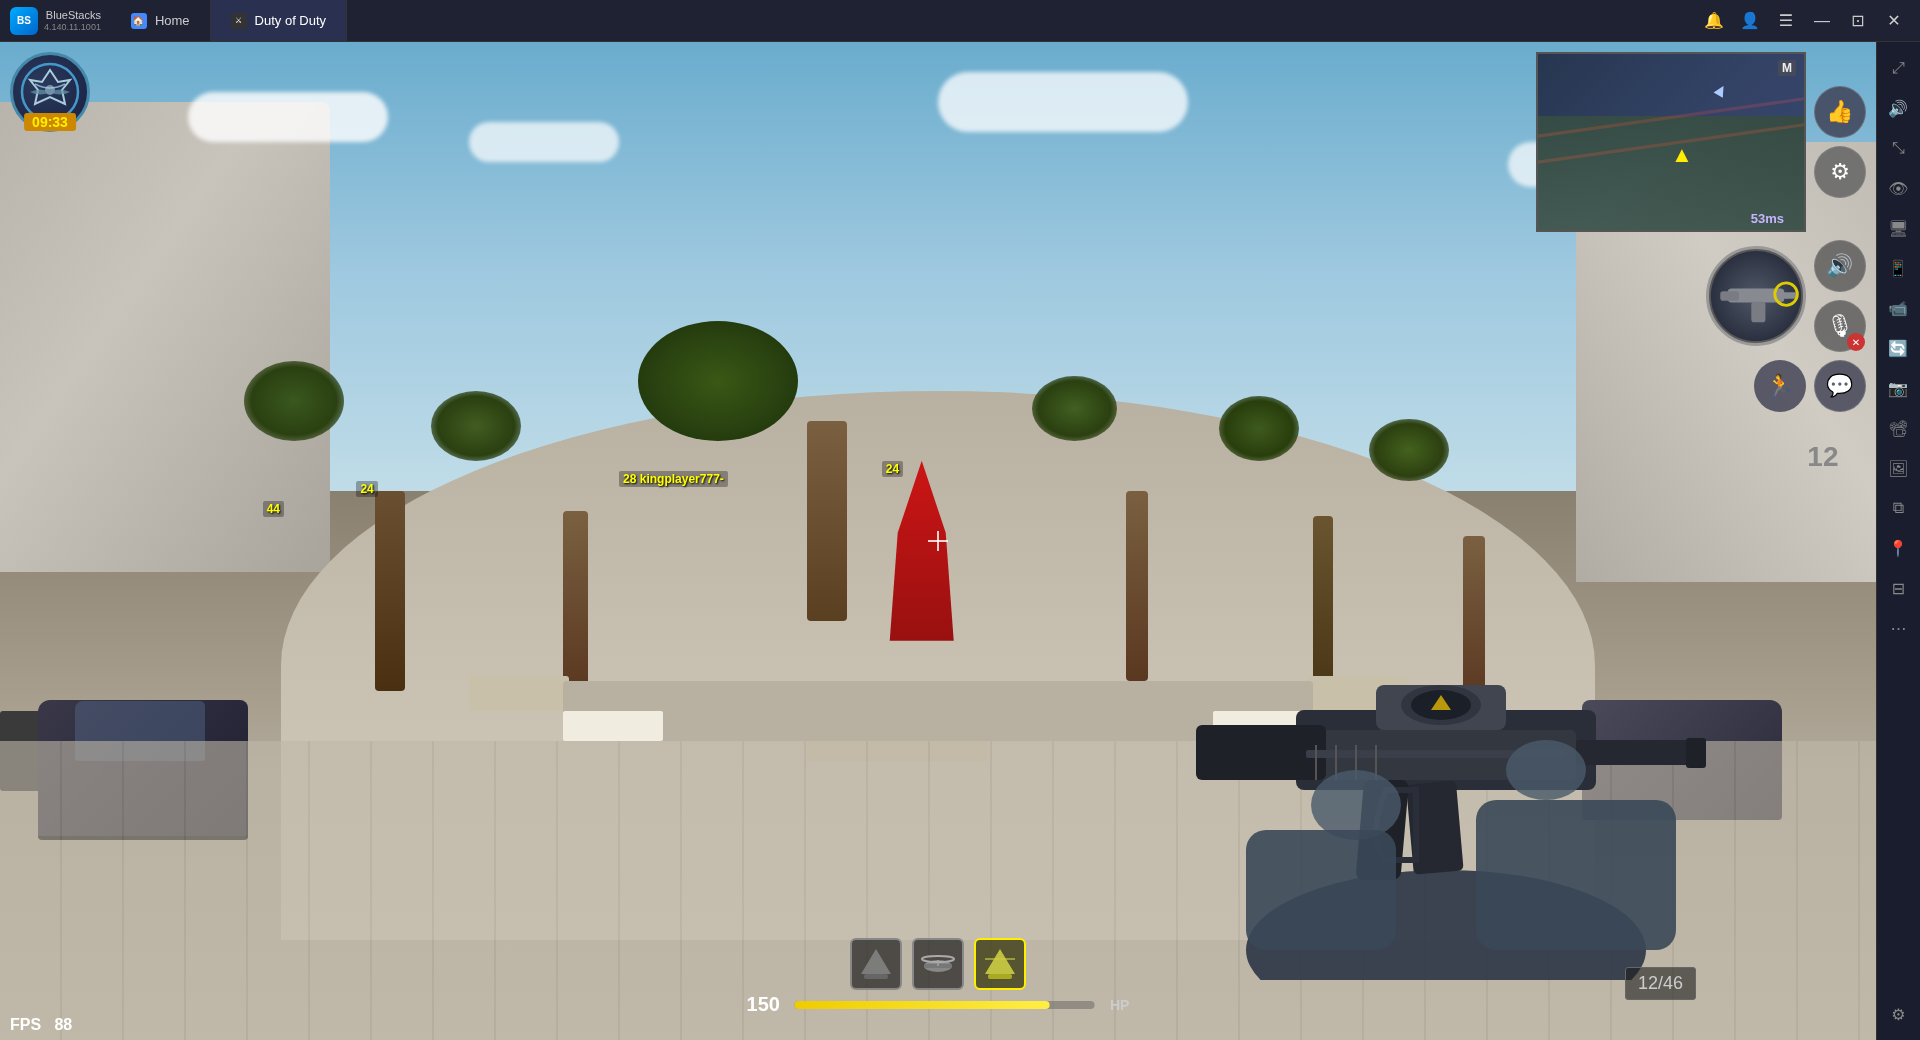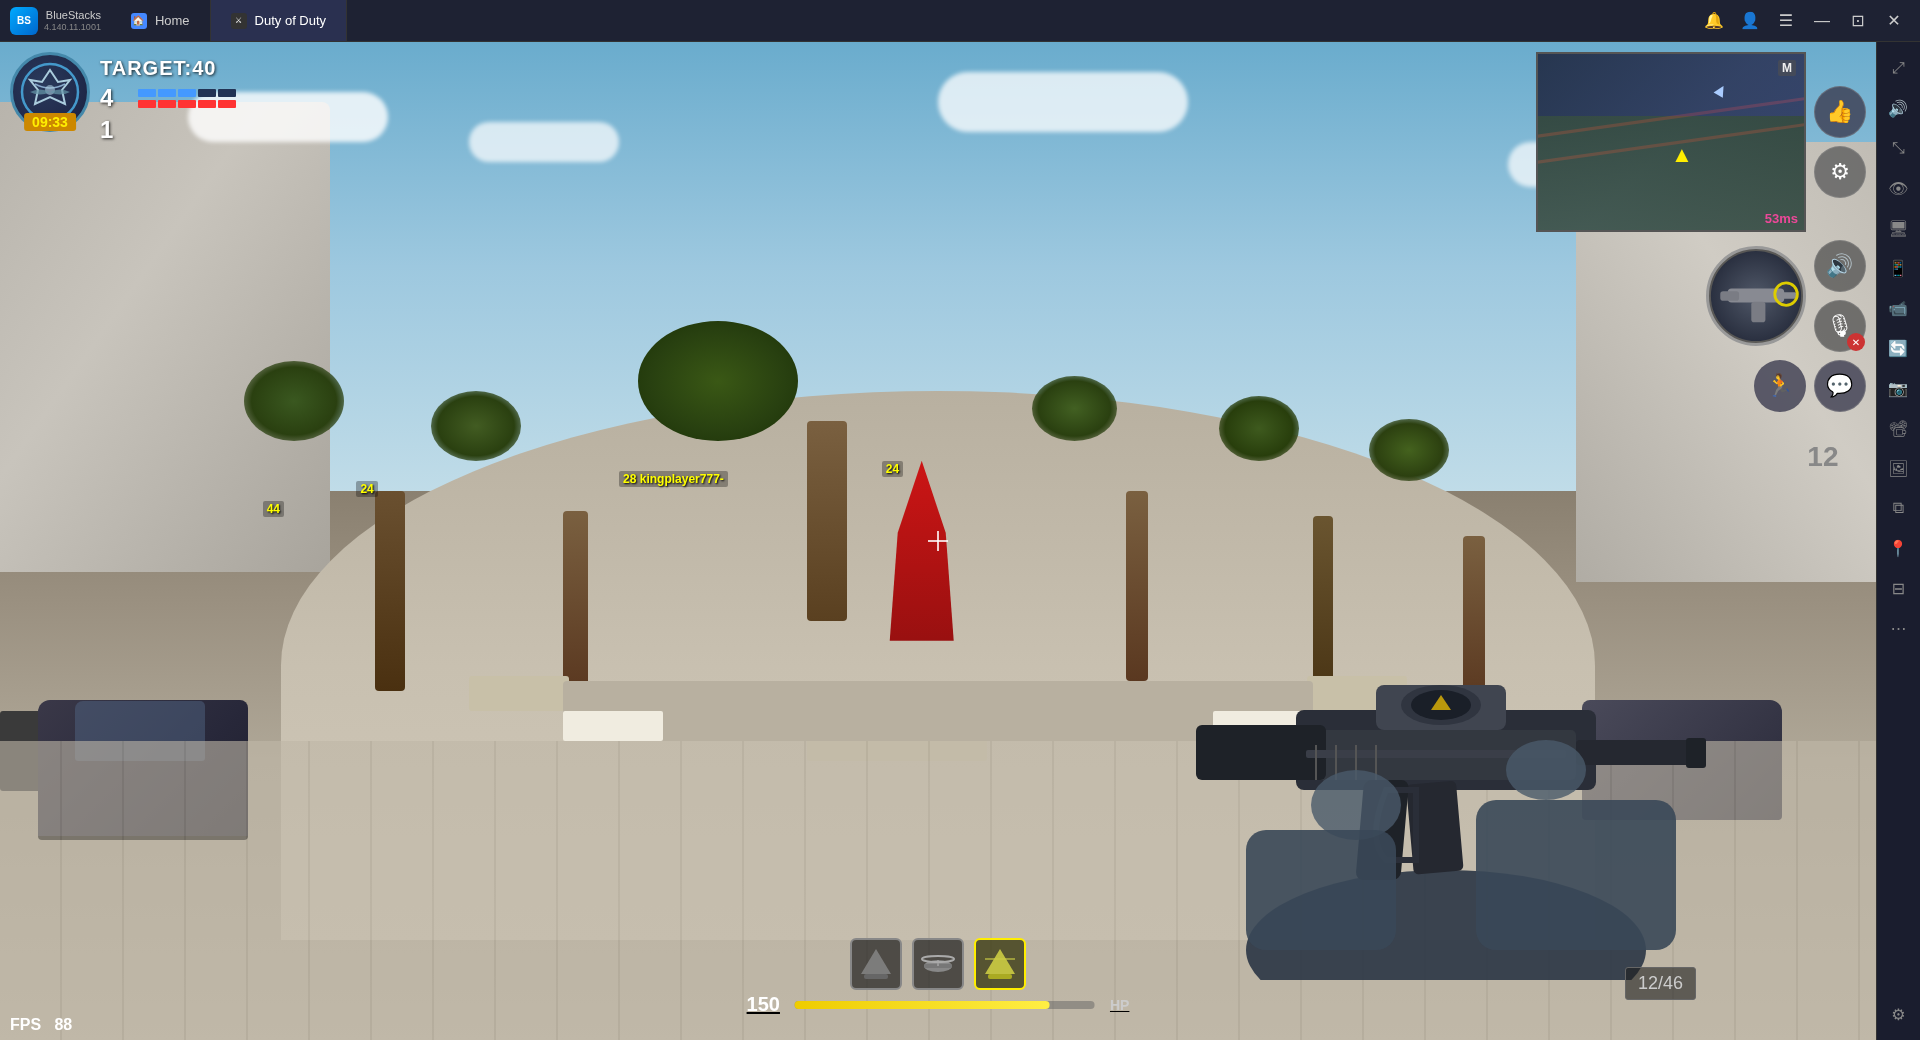--- a/index.html
+++ b/index.html
@@ -311,37 +311,36 @@
       overflow: hidden;
     }
     .minimap-bg {
       position: absolute;
       inset: 0;
       background: linear-gradient(135deg, #1a3050 0%, #2a4060 50%, #1a2840 100%);
     }
     .minimap-ping {
       position: absolute;
       bottom: 4px;
-      right: 6px;
-      color: #ec4899;
+      right: 20px;
+      color: #c4b5fd;
       font-size: 13px;
       font-weight: bold;
     }
 
     
     .hp-bar-container {
       position: absolute;
       bottom: 20px;
       left: 50%;
       transform: translateX(-50%);
       display: flex;
       flex-direction: column;
       align-items: center;
       gap: 4px;
-      text-decoration: underline;
     }
     .hp-bar-bg {
       width: 300px;
       height: 8px;
       background: rgba(100,100,100,0.5);
       border-radius: 4px;
     }
     .hp-bar-fill {
       height: 100%;
       background: linear-gradient(to right, #eecc00, #ffee44);
@@ -669,45 +668,20 @@
           <polygon points="30,8 22,20 10,18 18,28 15,42 30,35 45,42 42,28 50,18 38,20" fill="none" stroke="#aaccdd" stroke-width="2"></polygon>
           <path d="M 15 22 Q 30 30 45 22" fill="none" stroke="#88aacc" stroke-width="1.5"></path>
           <circle cx="30" cy="28" r="5" fill="#aaccdd" opacity="0.6"></circle>
 
           <path d="M 10 30 Q 20 25 30 30 Q 20 35 10 30" fill="#6699aa" opacity="0.7"></path>
           <path d="M 50 30 Q 40 25 30 30 Q 40 35 50 30" fill="#6699aa" opacity="0.7"></path>
         </svg>
         <div class="avatar-timer">09:33</div>
       </div>
 
-      <div class="score-panel">
-        <div class="target-label">TARGET:40</div>
-        <div class="score-row">
-          <span class="score-number">4</span>
-          <div class="bars-container">
-            <div class="bar-row">
-              <div class="bar-segment bar-blue"></div>
-              <div class="bar-segment bar-blue"></div>
-              <div class="bar-segment bar-blue"></div>
-              <div class="bar-segment" style="background:#223355;"></div>
-              <div class="bar-segment" style="background:#223355;"></div>
-            </div>
-            <div class="bar-row">
-              <div class="bar-segment bar-red"></div>
-              <div class="bar-segment bar-red"></div>
-              <div class="bar-segment bar-red"></div>
-              <div class="bar-segment bar-red"></div>
-              <div class="bar-segment bar-red"></div>
-            </div>
-          </div>
-        </div>
-        <div class="score-row">
-          <span class="score-number">1</span>
-        </div>
-      </div>
     </div>
 
     <div class="hud-topright">
 
       <div class="game-btn-row">
 
         <div class="minimap">
           <div class="minimap-bg">
 
             <div style="position:absolute; top:35%; left:-10%; right:-10%; height:3px; background:#ff4444; transform:rotate(-8deg);"></div>

